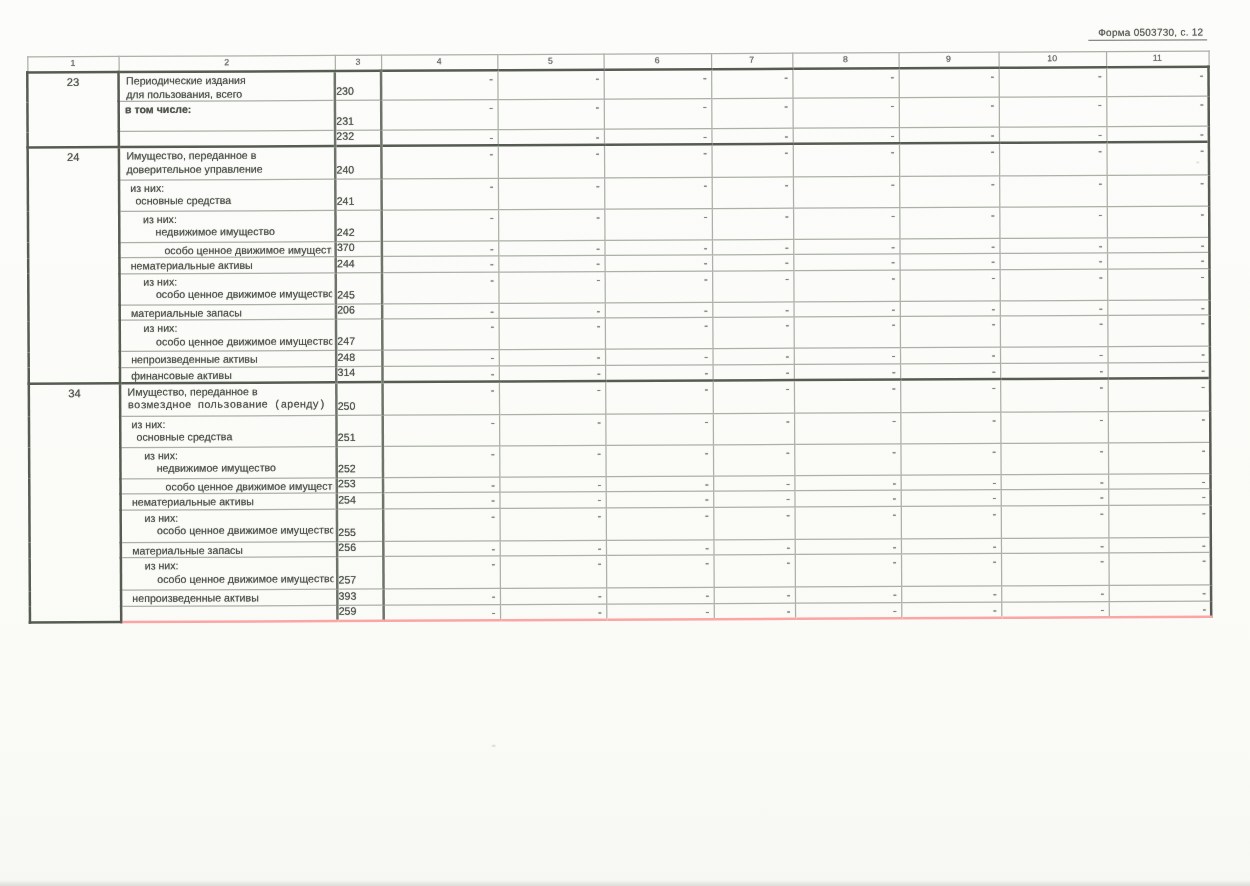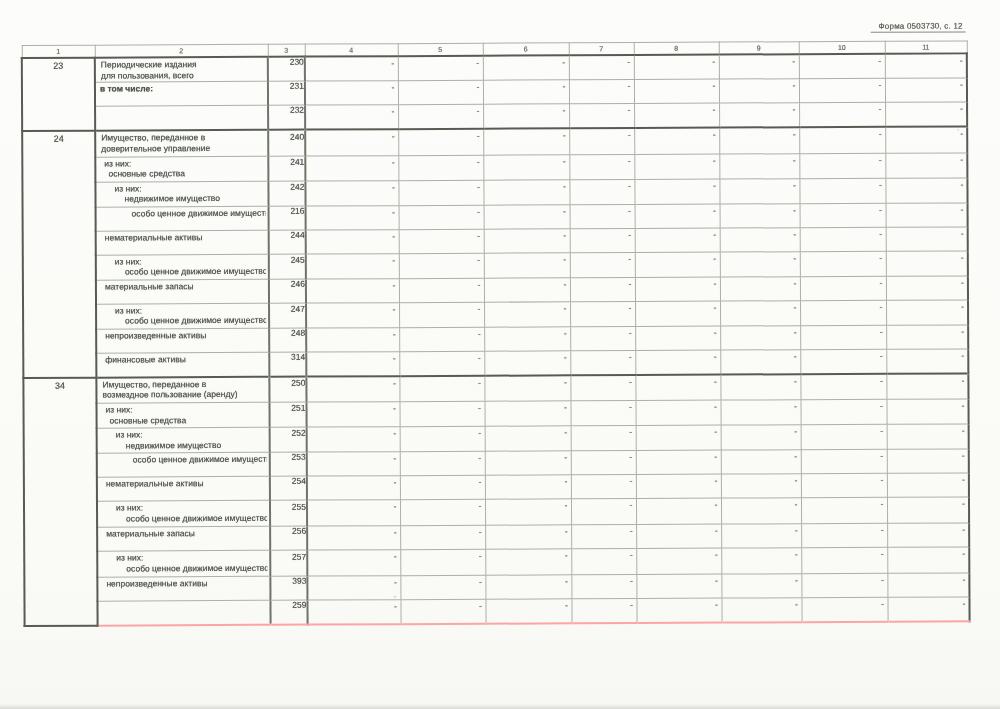--- a/index.html
+++ b/index.html
@@ -36,22 +36,22 @@
   }
   tr.group-start td{border-top:2px solid #565c52;}
   td.col-num{
     border:2px solid #565c52;
     vertical-align:top;text-align:center;
     font-size:9px;padding-top:2px;
   }
   td.col-label{vertical-align:top;padding:1px 2px 0 2px;}
   .lbl-line{line-height:10.5px;white-space:nowrap;overflow:hidden;}
   td.col-code{
-    text-align:right;vertical-align:bottom;
-    padding-bottom:14px;line-height:9px;
+    text-align:left;vertical-align:bottom;
+    padding-bottom:2px;line-height:9px;
     border-left:2px solid #6e746a;border-right:2px solid #6e746a;
   }
   td.col-data{
     vertical-align:top;text-align:right;
     padding:2px 3px 0 0;
     font-size:9px;line-height:8px;color:#828a7e;
   }
   td.d4{border-left:2px solid #6e746a;}
   td.d11{border-right:2px solid #565c52;}
   tbody tr:last-child td{border-bottom:2px solid #fca5a5;}
@@ -187,21 +187,21 @@
           <td class="col-data d7">-</td>
           <td class="col-data d8">-</td>
           <td class="col-data d9">-</td>
           <td class="col-data d10">-</td>
           <td class="col-data d11">-</td>
         </tr>
         <tr style="height: 12px;">
           <td class="col-label">
             <div class="lbl-line" style="padding-left: 33px;">особо ценное движимое имущество</div>
           </td>
-          <td class="col-code">216</td>
+          <td class="col-code">370</td>
           <td class="col-data d4">-</td>
           <td class="col-data d5">-</td>
           <td class="col-data d6">-</td>
           <td class="col-data d7">-</td>
           <td class="col-data d8">-</td>
           <td class="col-data d9">-</td>
           <td class="col-data d10">-</td>
           <td class="col-data d11">-</td>
         </tr>
         <tr style="height: 12px;">
@@ -230,21 +230,21 @@
           <td class="col-data d7">-</td>
           <td class="col-data d8">-</td>
           <td class="col-data d9">-</td>
           <td class="col-data d10">-</td>
           <td class="col-data d11">-</td>
         </tr>
         <tr style="height: 12px;">
           <td class="col-label">
             <div class="lbl-line" style="padding-left: 6px;">материальные запасы</div>
           </td>
-          <td class="col-code">246</td>
+          <td class="col-code">206</td>
           <td class="col-data d4">-</td>
           <td class="col-data d5">-</td>
           <td class="col-data d6">-</td>
           <td class="col-data d7">-</td>
           <td class="col-data d8">-</td>
           <td class="col-data d9">-</td>
           <td class="col-data d10">-</td>
           <td class="col-data d11">-</td>
         </tr>
         <tr style="height: 25px;">
@@ -287,21 +287,21 @@
           <td class="col-data d7">-</td>
           <td class="col-data d8">-</td>
           <td class="col-data d9">-</td>
           <td class="col-data d10">-</td>
           <td class="col-data d11">-</td>
         </tr>
         <tr class="group-start" style="height: 26px;">
           <td class="col-num" rowspan="10">34</td>
           <td class="col-label">
             <div class="lbl-line" style="padding-left: 3px;">Имущество, переданное в</div>
-            <div class="lbl-line" style="padding-left: 3px;">возмездное пользование (аренду)</div>
+            <div class="lbl-line" style="padding-left: 3px; font-family: Liberation Mono, monospace;">возмездное пользование (аренду)</div>
           </td>
           <td class="col-code">250</td>
           <td class="col-data d4">-</td>
           <td class="col-data d5">-</td>
           <td class="col-data d6">-</td>
           <td class="col-data d7">-</td>
           <td class="col-data d8">-</td>
           <td class="col-data d9">-</td>
           <td class="col-data d10">-</td>
           <td class="col-data d11">-</td>

